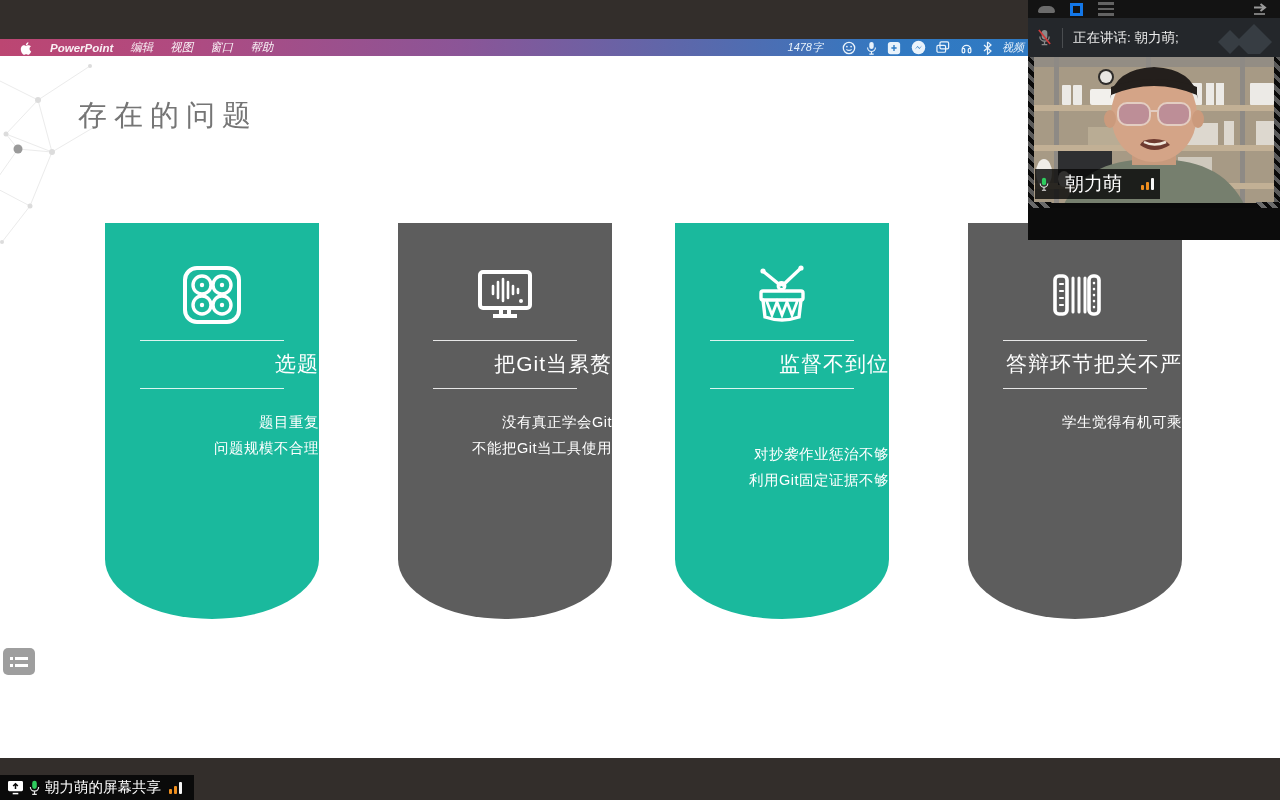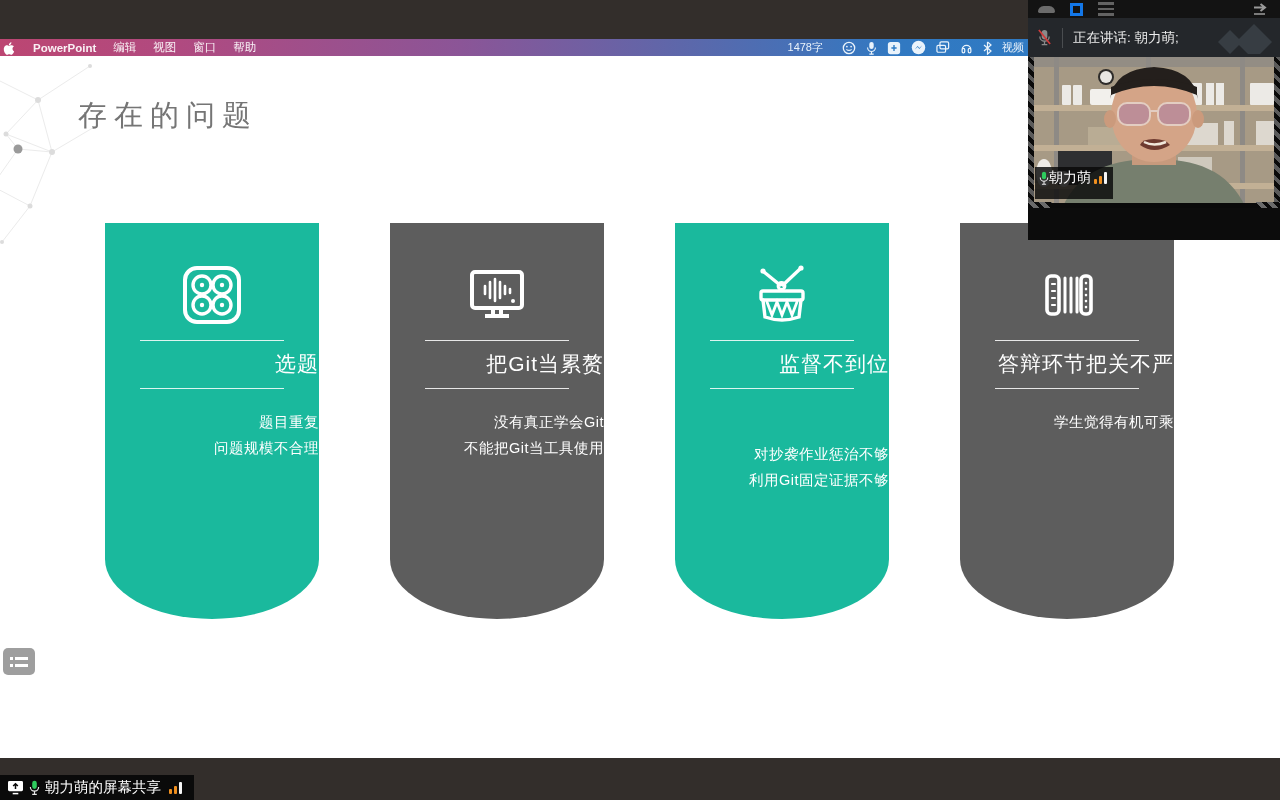--- a/index.html
+++ b/index.html
@@ -3,22 +3,22 @@
 <meta charset="utf-8">
 <style>
   * { margin:0; padding:0; box-sizing:border-box; }
   html,body { width:1280px; height:800px; overflow:hidden; }
   body { position:relative; background:#332e2b; font-family:"Liberation Sans", sans-serif; }
 
   
   .menubar {
     position:absolute; left:0; top:39px; width:1280px; height:17px;
     background:linear-gradient(90deg,#bc4672 0%,#b04a80 14%,#8b5597 36%,#5b68ab 54%,#3179c2 70%,#2e7cc4 100%);
-    display:flex; align-items:center; padding-left:2px;
-    color:rgba(255,255,255,.92); font-size:11.5px;
+    display:flex; align-items:center; padding-left:19px;
+    color:rgba(255,255,255,.92); font-size:11.5px;font-style:italic;
   }
   .menubar .apple { width:13px; height:14px; margin-right:18px; flex:none; }
   .menu-item { margin-right:17px; white-space:nowrap; cursor:default; }
   .menu-item.app-name { font-weight:bold; }
   .menu-right { position:absolute; right:248px; top:0; height:17px; display:flex; align-items:center; gap:10px; color:#eaf3fb; }
   .menu-right svg { display:block; }
   .word-count { font-size:11px; margin-right:9px; }
   .clipped-label { font-size:11px; width:30px; overflow:hidden; white-space:nowrap; }
 
   
@@ -28,21 +28,21 @@
     position:absolute; left:78px; top:40px;
     font-size:29px; color:#757575; letter-spacing:7px; font-weight:500;
   }
 
   .card {
     position:absolute; top:167px; width:214px; height:396px;
     border-radius:0 0 107px 107px / 0 0 60px 60px;
     color:#fff; text-align:right;
   }
   .card.teal { background:#1ab99d; }
-  .card.dark { background:#5d5d5d; }
+  .card.dark { background:#5d5d5d;margin-left:8px; }
   .card-icon { margin:40px auto 0; width:64px; height:64px; }
   .card-icon svg { display:block; width:100%; height:100%; }
   .card-divider { width:144px; height:1px; background:rgba(255,255,255,.85); margin:13px auto 0; }
   .card-title { font-size:21px; font-weight:500; letter-spacing:1px; margin-top:9px; }
   .card-divider.second { margin-top:10px; }
   .card-body { margin-top:20px; font-size:14.5px; line-height:26px; letter-spacing:.5px; }
   .card-body.low { margin-top:52px; }
 
   .nav-widget {
     position:absolute; left:3px; top:592px; width:32px; height:27px;
@@ -83,22 +83,22 @@
   }
   .stripe-edge.left { left:0; } .stripe-edge.right { right:0; }
   .vp-bottom { position:absolute; left:0; right:0; bottom:0; height:5px; background:#0a0a0a; z-index:4; }
   .vp-bottom .corner {
     position:absolute; bottom:0; width:24px; height:6px;
     background:repeating-linear-gradient(45deg,#0a0a0a 0 4px,#6a6a6a 4px 8px);
   }
   .vp-bottom .corner.l { left:0; } .vp-bottom .corner.r { right:0; }
   .vp-name {
     position:absolute; left:7px; bottom:9px; z-index:4;
-    background:rgba(8,8,8,.82); display:flex; align-items:center; gap:0;
-    padding:2px 6px 12px 4px; color:#fff; font-size:14px;
+    background:rgba(8,8,8,.82); display:flex; align-items:center; gap:16px;
+    padding:2px 6px 2px 4px; color:#fff; font-size:19px;
   }
 
   .scene { position:absolute; inset:0; width:100%; height:100%; }
 </style>
 </head>
 <body>
 
 <div class="menubar">
   <svg class="apple" viewBox="0 0 17 20" fill="#ffffff">
     <path d="M11.8 4.6c-.7.8-1.8 1.4-2.8 1.3-.1-1 .4-2.1 1-2.8C10.6 2.3 11.8 1.7 12.7 1.7c.1 1-.3 2.1-.9 2.9zm.9 1.5c-1.5-.1-2.8.9-3.5.9-.7 0-1.8-.8-3-.8-1.5 0-2.9.9-3.7 2.2-1.6 2.7-.4 6.8 1.1 9 .8 1.1 1.7 2.3 2.9 2.3 1.1 0 1.6-.7 3-.7s1.8.7 3 .7c1.2 0 2-1.1 2.8-2.2.9-1.3 1.2-2.5 1.3-2.6-.1 0-2.4-.9-2.4-3.7 0-2.3 1.9-3.3 2-3.4-1.1-1.6-2.8-1.7-3.5-1.7z"></path>

